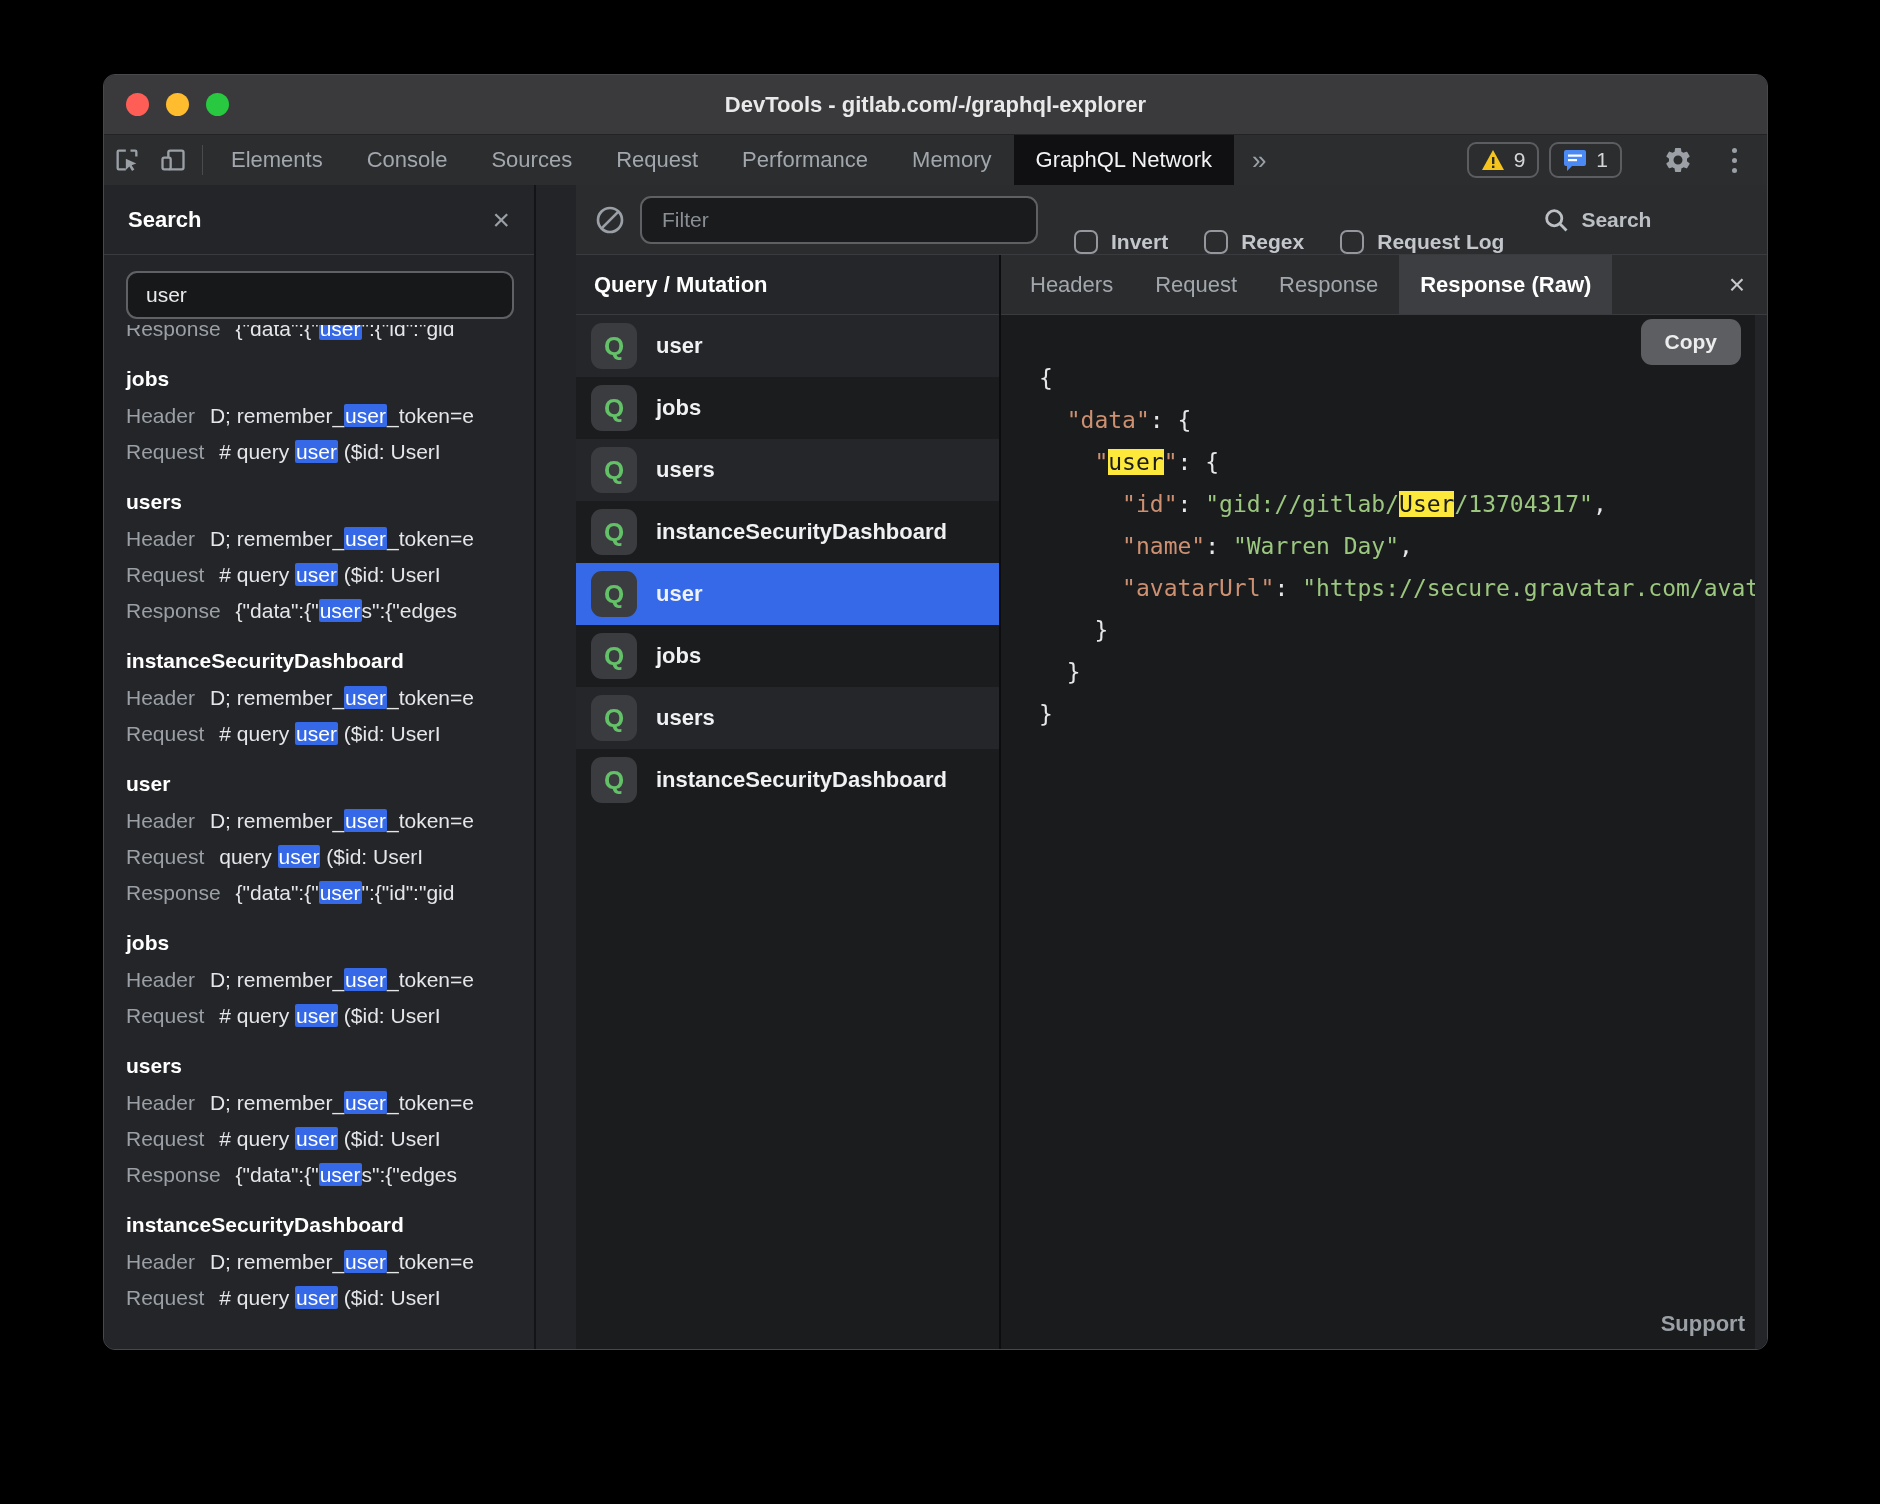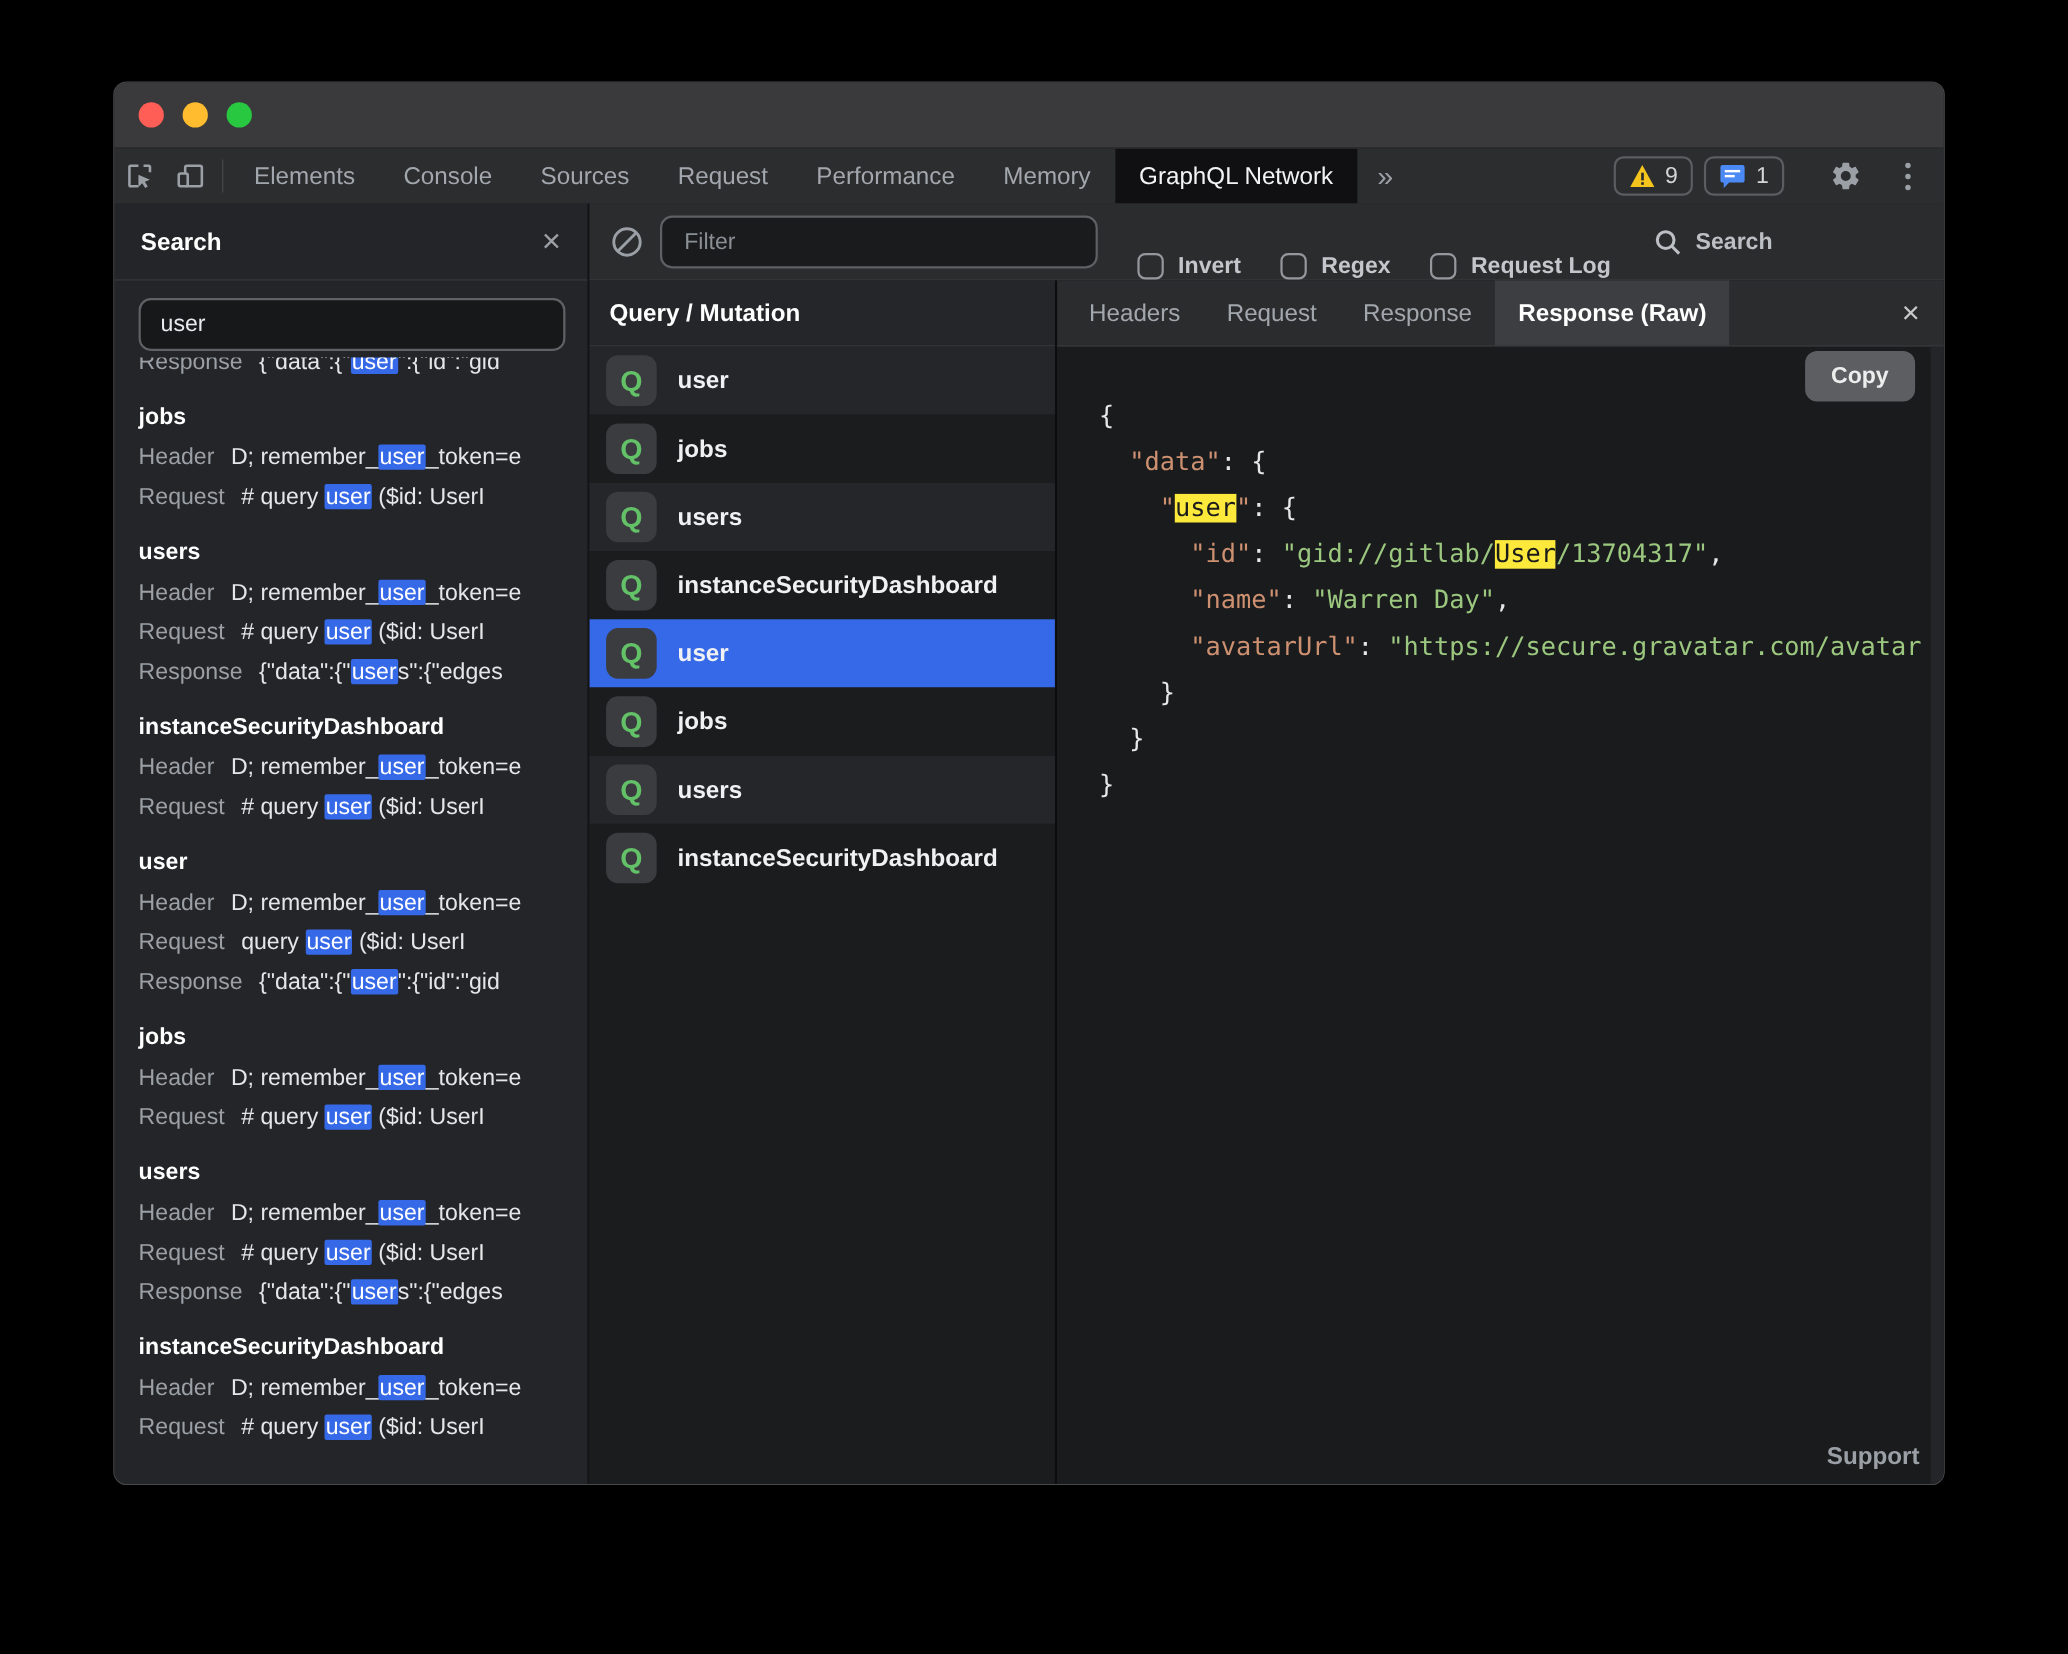--- a/index.html
+++ b/index.html
@@ -28,21 +28,21 @@
   .tabs{display:flex;align-items:stretch;}
   .tab{padding:14px 22px;display:flex;align-items:center;white-space:nowrap;cursor:default;}
   .tab.active{background:#101012;color:#f2f3f4;}
   .more-tabs{padding:0 18px;display:flex;align-items:center;font-size:26px;color:#9aa0a6;}
   .tabbar-right{margin-left:auto;display:flex;align-items:center;gap:10px;padding-right:10px;}
   .badge{height:36px;border:2px solid #5c5d60;border-radius:9px;display:flex;
     align-items:center;gap:9px;padding:0 12px;color:#d5d6d8;font-size:21px;}
   .kebab{display:flex;flex-direction:column;gap:5px;align-items:center;justify-content:center;width:40px;}
   .kebab i{width:5px;height:5px;border-radius:50%;background:#9aa0a6;display:block;}
   
-  .main{flex:1;display:flex;min-height:0;}
+  .main{flex:1;display:flex;min-height:0;gap:40px;}
   
   .left{width:432px;flex:none;background:#242528;border-right:2px solid #141416;
     display:flex;flex-direction:column;min-height:0;}
   .left-header{height:70px;flex:none;border-bottom:1px solid #3a3b3e;display:flex;
     align-items:center;padding:0 24px;}
   .left-header .hdr-title{color:#fff;font-weight:bold;font-size:22px;}
   .close-x{margin-left:auto;color:#9aa0a6;font-size:30px;line-height:1;}
   .search-input{margin:16px 22px 4px;height:48px;border-radius:11px;
     border:2px solid #606165;background:#17181a;color:#e8eaed;font-size:21px;
     padding:0 18px;outline:none;width:388px;font-family:"Liberation Sans",sans-serif;}
@@ -108,20 +108,21 @@
 <body>
 
 <div class="window">
 
   <div class="titlebar">
     <div class="traffic">
       <span class="light red"></span>
       <span class="light yellow"></span>
       <span class="light green"></span>
     </div>
+    <div class="win-title">DevTools - gitlab.com/-/graphql-explorer</div>
   </div>
 
   <div class="tabbar">
     <div class="tool-btn">
       <span class="icon">
         <svg width="28" height="28" viewBox="0 0 24 24" fill="none" stroke="#9aa0a6" stroke-width="2">
           <path d="M11 4H5a1 1 0 0 0-1 1v14a1 1 0 0 0 1 1h6 M15 4h4a1 1 0 0 1 1 1v4"></path>
           <path d="M11 11l9 4-4 1.4 2.3 3.8-2 1.2-2.3-3.8-3 2.9z" fill="#9aa0a6" stroke="none"></path>
         </svg>
       </span>

